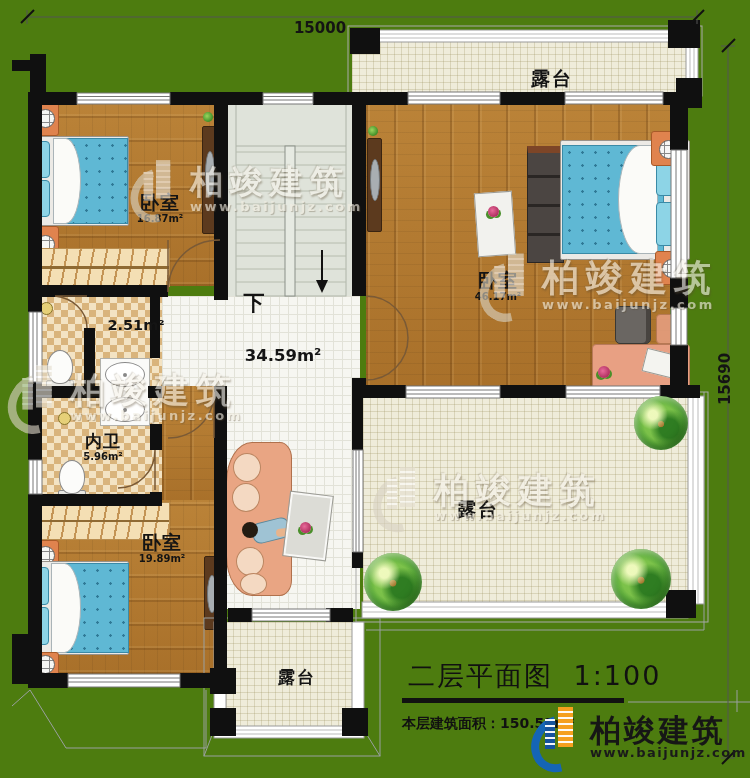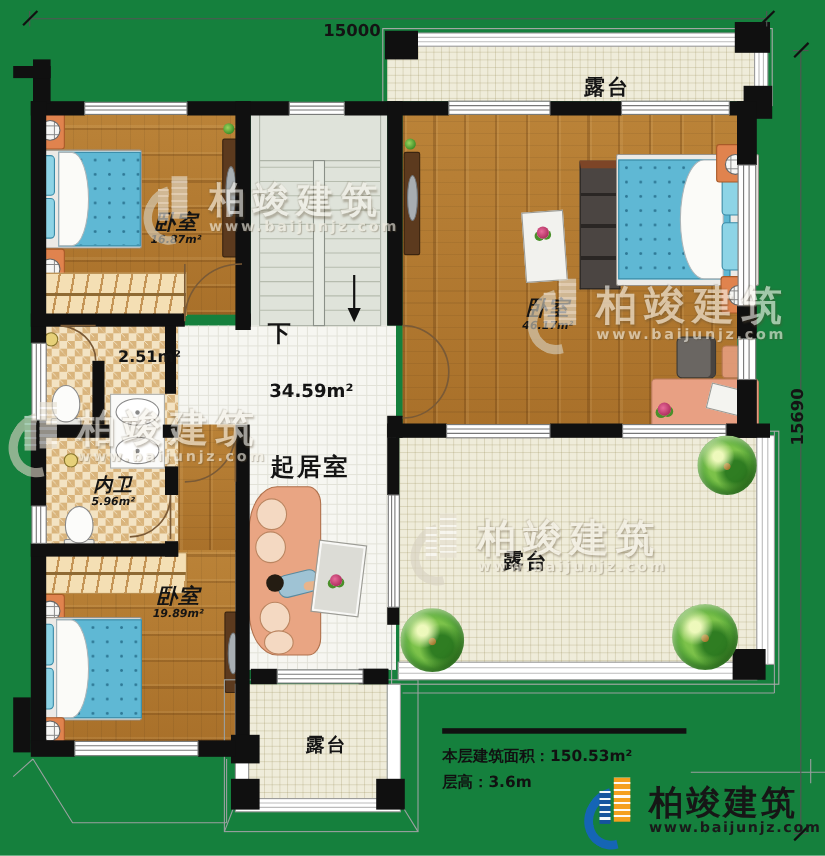--- a/index.html
+++ b/index.html
@@ -1,16 +1,16 @@
 <!DOCTYPE html>
 <html><head>
 <meta charset="utf-8">
 <style>
   html,body{margin:0;padding:0;background:#fff;}
-  .canvas{position:relative;width:750px;height:778px;background:#15803d;overflow:hidden;
+  .canvas{position:relative;width:750px;height:778px;background:#4d7c0f;overflow:hidden;
           font-family:"DejaVu Sans","Liberation Sans",sans-serif;}
   .abs{position:absolute;}
   
   .wood{background-color:#b1792f;
     background-image:
       repeating-linear-gradient(90deg, rgba(70,35,5,.22) 0 2px, rgba(255,225,170,.10) 2px 4px, transparent 4px 28px),
       repeating-linear-gradient(0deg, rgba(0,0,0,.06) 0 1px, transparent 1px 11px),
       linear-gradient(rgba(255,200,120,.12), rgba(120,60,10,.14));}
   .wood-h{background-color:#b1792f;
     background-image:
@@ -69,21 +69,21 @@
   .plant{border-radius:50%;background:radial-gradient(circle at 40% 40%, #9ad45e, #3f8f28 70%, #2a661a);}
   .flower{border-radius:50%;background:radial-gradient(circle at 40% 40%, #e86a9a, #b03060 70%);box-shadow:3px 2px 0 -1px #4a8f2a, -3px 3px 0 -1px #4a8f2a;}
   .deskpc{background:#e8a083;border:1px solid #b97a5a;border-radius:4px;}
   .chair{background:#6a6662;border:1px solid #3a3834;border-radius:5px;box-shadow:inset -4px 0 0 #484440;}
   .laptop{background:#f4f4f0;border:1px solid #9a9a94;transform:rotate(14deg);}
   .head{background:#241c12;border-radius:50%;}
   .torso{background:#9fc3d4;border:1px solid #5a8a9e;border-radius:8px;transform:rotate(-14deg);}
   .legs{background:#e8b48c;border-radius:4px;transform:rotate(-6deg);}
   
   .room-label{position:absolute;display:flex;flex-direction:column;align-items:center;
-     line-height:1.12;color:#141414;font-weight:bold;z-index:40;font-style:italic;}
+     line-height:1.12;color:#141414;font-weight:bold;z-index:40;}
   .room-label .nm{font-size:19px;letter-spacing:1px;}
   .room-label .ar{font-size:10px;}
   .lbl{position:absolute;color:#141414;font-weight:bold;text-align:center;z-index:40;}
   
   .bjlogo{position:relative;width:52px;height:62px;}
   .bjlogo .sw{position:absolute;left:0;top:9px;width:36px;height:42px;border:8px solid #1565b5;
       border-radius:50%;border-top-color:transparent;border-right-color:transparent;transform:rotate(32deg);}
   .bjlogo .t1{position:absolute;left:26px;top:1px;width:15px;height:40px;background:#f5a01e;
       background-image:repeating-linear-gradient(0deg, transparent 0 4px, rgba(255,255,255,.95) 4px 6px);}
   .bjlogo .t2{position:absolute;left:13px;top:13px;width:10px;height:30px;background:#15539e;
@@ -387,21 +387,20 @@
 
   <div class="lbl" style="left:104px;top:317px;width:64px;font-size:14.5px;">2.51m²</div>
 
   <div class="room-label" style="left:68px;top:432px;width:70px;">
     <span class="nm" style="font-size:17px;">内卫</span>
     <span class="ar">5.96m²</span>
   </div>
 
   <div class="lbl" style="left:234px;top:289px;width:40px;font-size:21px;">下</div>
   <div class="lbl" style="left:238px;top:346px;width:90px;font-size:16.5px;">34.59m²</div>
-  <div class="lbl" style="left:232px;top:410px;width:100px;font-size:22px;letter-spacing:2px;">起居室</div>
 
   <div class="room-label" style="left:112px;top:532px;width:100px;">
     <span class="nm">卧室</span>
     <span class="ar">19.89m²</span>
   </div>
 
   <div class="lbl" style="left:438px;top:497px;width:80px;font-size:19px;letter-spacing:2px;">露台</div>
   <div class="lbl" style="left:257px;top:666px;width:80px;font-size:17px;letter-spacing:2px;">露台</div>
 
   <div class="wm" style="left:130px;top:158px;">
@@ -443,23 +442,26 @@
         <div class="t1"></div>
         <div class="t2"></div>
       </div>
     <div class="col">
         <span class="t1" style="font-size:35px;">柏竣建筑</span>
         <span class="t2">www.baijunjz.com</span>
       </div>
   </div>
 
   <div class="abs" style="left:402px;top:658px;z-index:60;">
+    <div class="titleline" style="margin-left:6px;">
+      <span>二层平面图</span>
+      <span style="margin-left:10px;">1:100</span>
+    </div>
     <div style="margin-top:4px;width:222px;height:5px;background:#111;"></div>
     <div class="tb-small" style="margin-top:12px;">本层建筑面积：150.53m²</div>
-    <div class="tb-small" style="margin-top:5px;">层高：3.6m</div>
   </div>
   <div class="abs" style="left:532px;top:706px;z-index:60;display:flex;align-items:center;gap:6px;">
     <div class="bjlogo">
         <div class="sw"></div>
         <div class="t1"></div>
         <div class="t2"></div>
       </div>
     <div style="display:flex;flex-direction:column;line-height:1.05;">
       <span class="brandname">柏竣建筑</span>
       <span class="brandsite">www.baijunjz.com</span>

